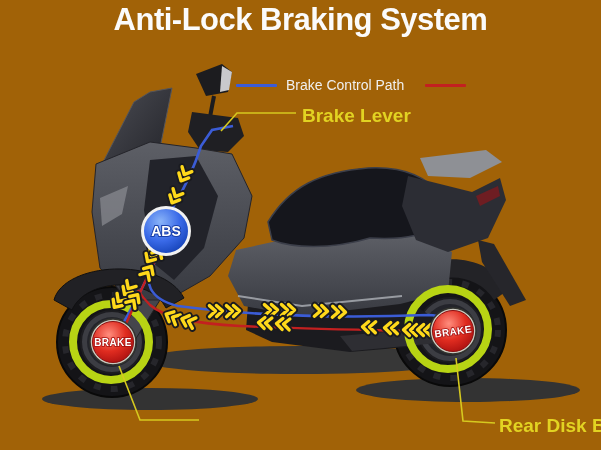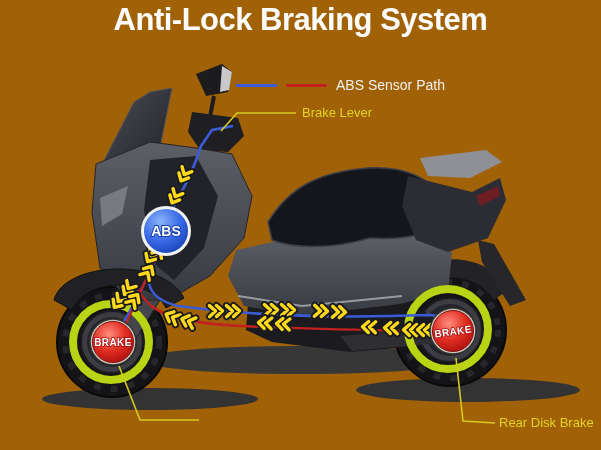--- a/index.html
+++ b/index.html
@@ -13,43 +13,43 @@
     text-align:center; font-size:31px; font-weight:bold;
     letter-spacing:-0.5px; color:#fbfbfb;
   }
   .legend{
     position:absolute; left:236px; top:77px; height:16px;
     display:flex; align-items:center; gap:9px; white-space:nowrap;
   }
   .legend-line{ width:41px; height:3px; border-radius:1px; }
   .legend-label{ font-size:14px; color:#f0f0f0; margin-right:12px; }
   .callout{
-    position:absolute; font-size:13px; font-weight:normal; color:#e2d322;
+    position:absolute; font-size:19px; font-weight:bold; color:#e2d322;
     white-space:nowrap;
   }
   .callout.brake-lever{ left:302px; top:105px; }
   .callout.front-disk{ left:204px; top:412px; }
   .callout.rear-disk{ left:499px; top:415px; }
   svg{ position:absolute; left:0; top:0; }
   .chev-o{fill:none;stroke:#1a1b20;stroke-width:7;stroke-linecap:round;stroke-linejoin:round}
   .chev-y{fill:none;stroke:#ffd91a;stroke-width:3.4;stroke-linecap:round;stroke-linejoin:round}
   .leader{fill:none;stroke:#d6c91f;stroke-width:1.6}
   .badge-text{font-family:"Liberation Sans",sans-serif;font-weight:bold;}
 </style>
 </head>
 <body>
 
 <div class="stage">
 
   <div class="title">Anti-Lock Braking System</div>
 
   <div class="legend">
     <div class="legend-line" style="background-color: rgb(59, 92, 214);"></div>
+    <div class="legend-label">Brake Control Path</div>
     <div class="legend-line" style="background-color: rgb(195, 32, 32);"></div>
-    <div class="legend-label">ABS Sensor Path</div>
   </div>
 
   <svg width="601" height="450" viewBox="0 0 601 450">
     <defs>
       <radialGradient id="gblue" cx="38%" cy="30%" r="75%">
         <stop offset="0%" stop-color="#8ab4f8"></stop>
           <stop offset="55%" stop-color="#3a6ae8"></stop>
           <stop offset="100%" stop-color="#1340b4"></stop>
       </radialGradient>
       <radialGradient id="gred" cx="40%" cy="32%" r="75%">

